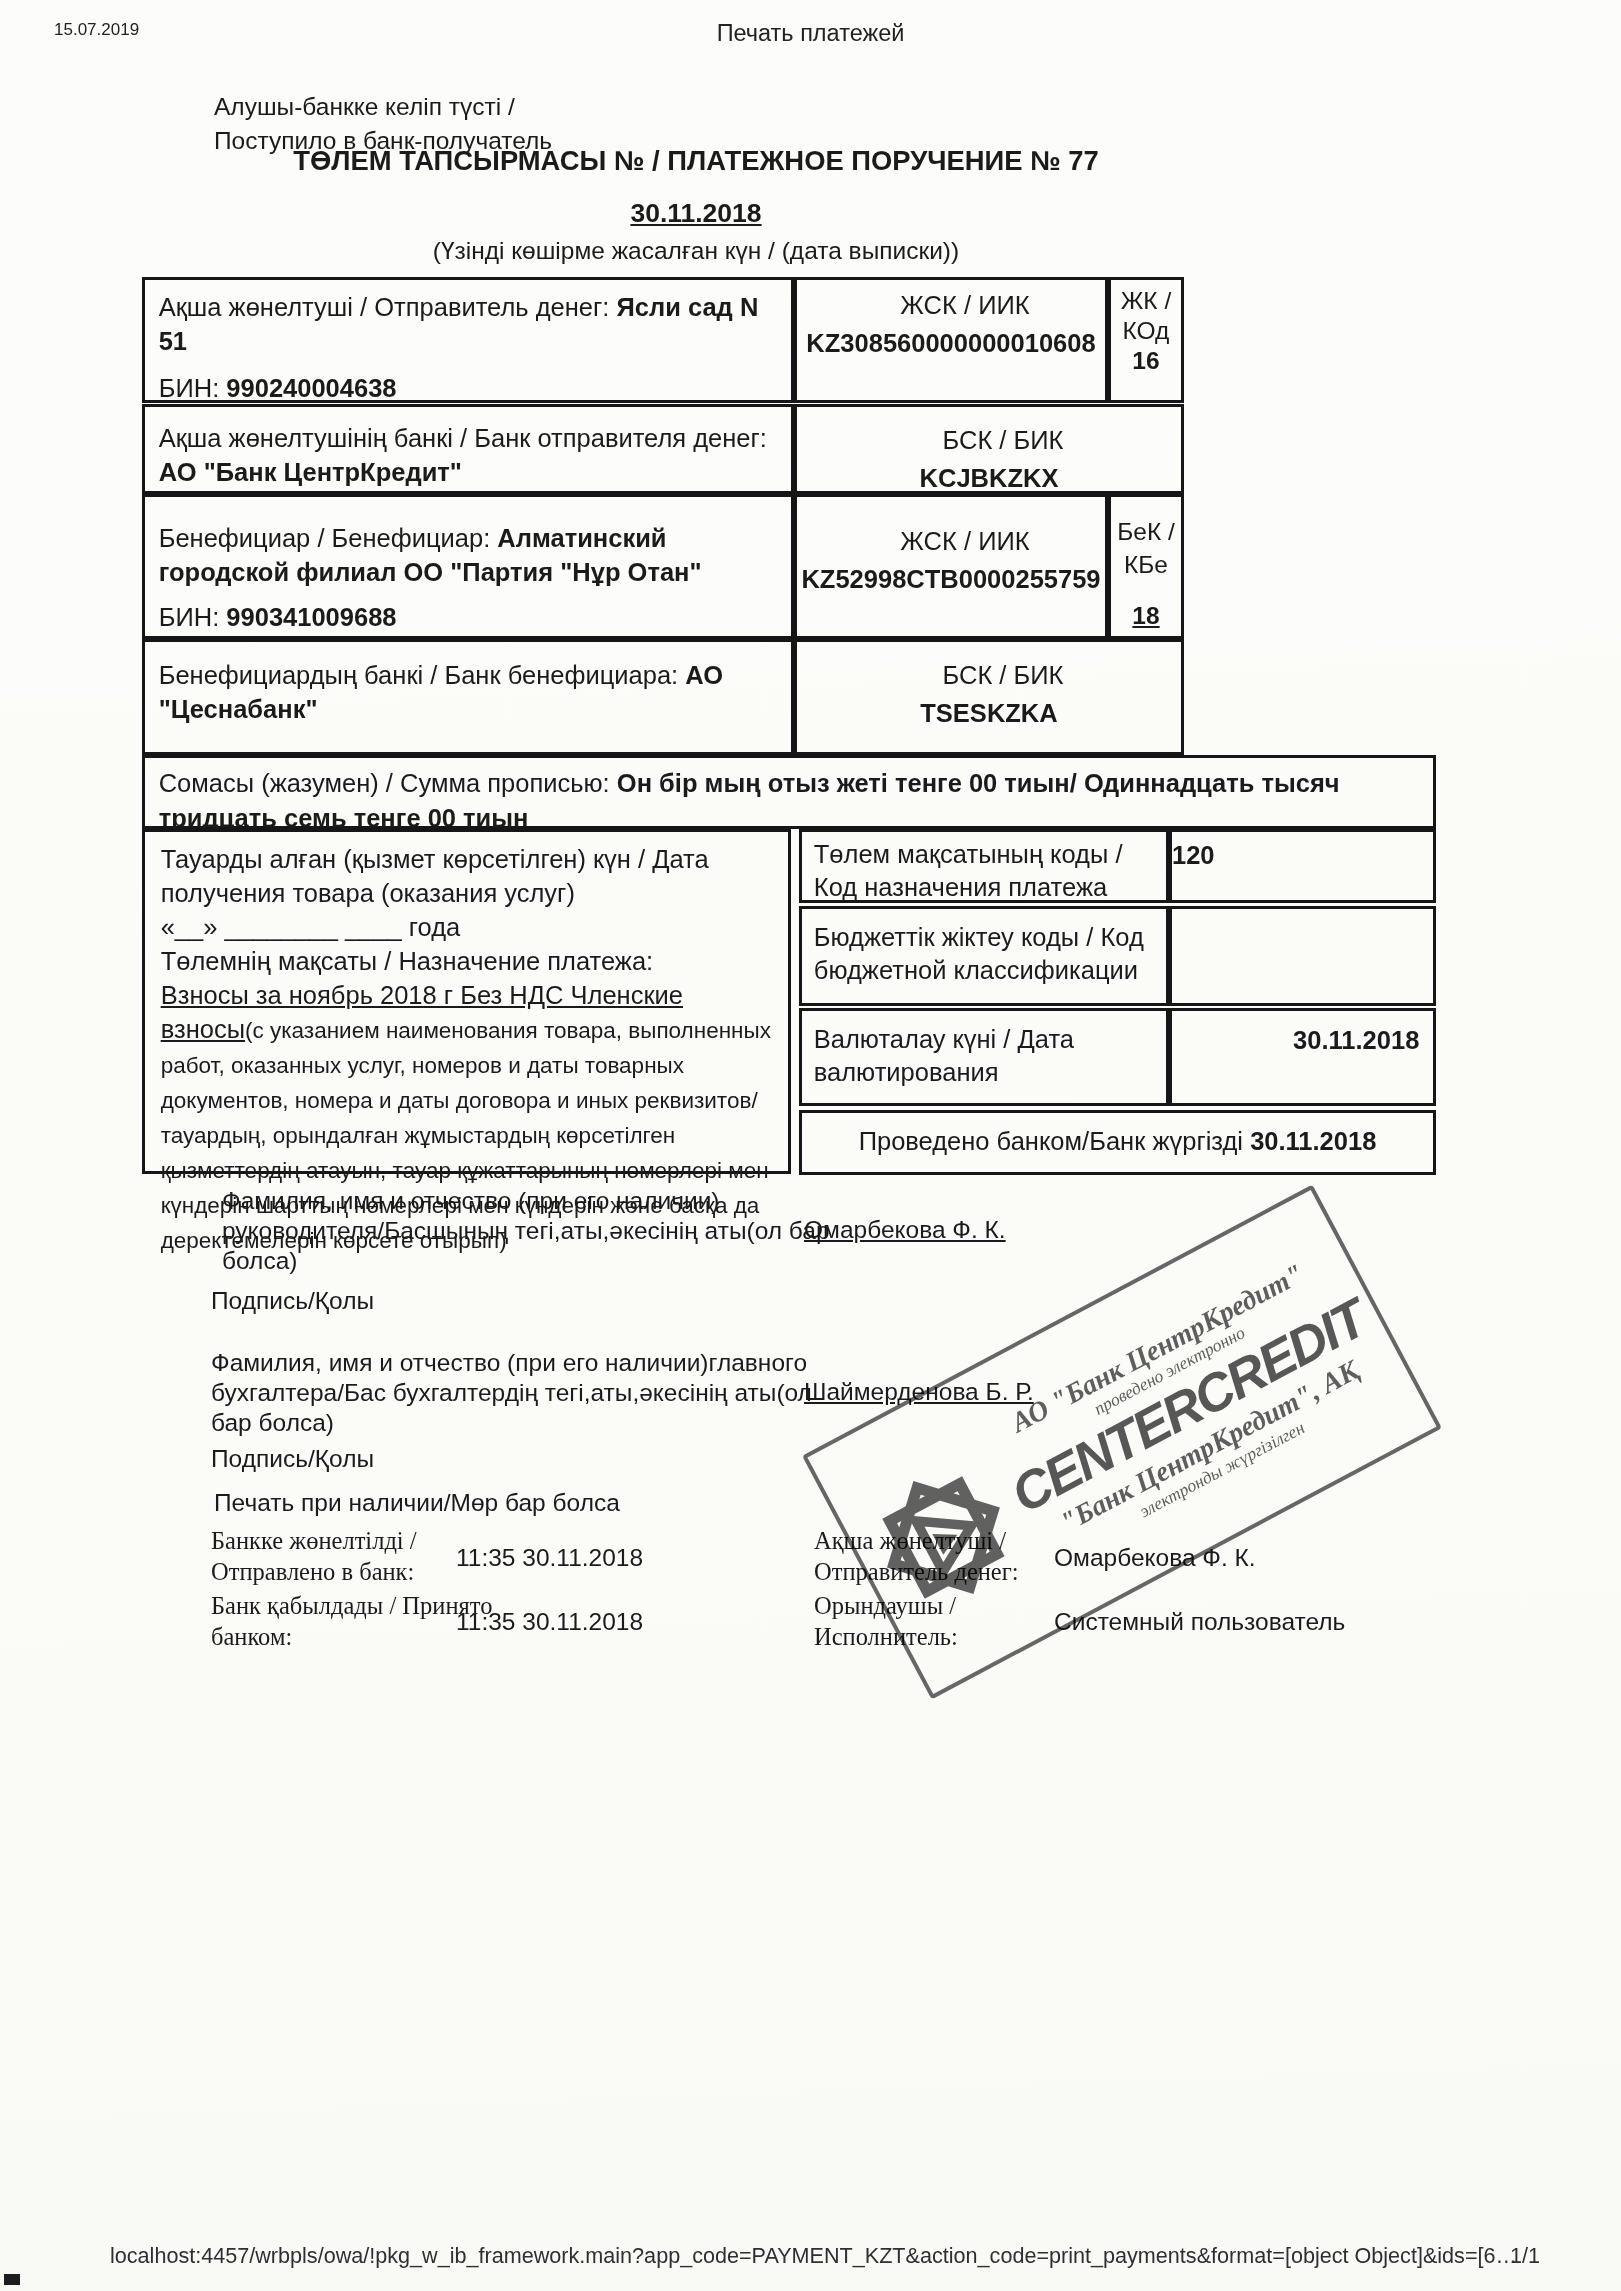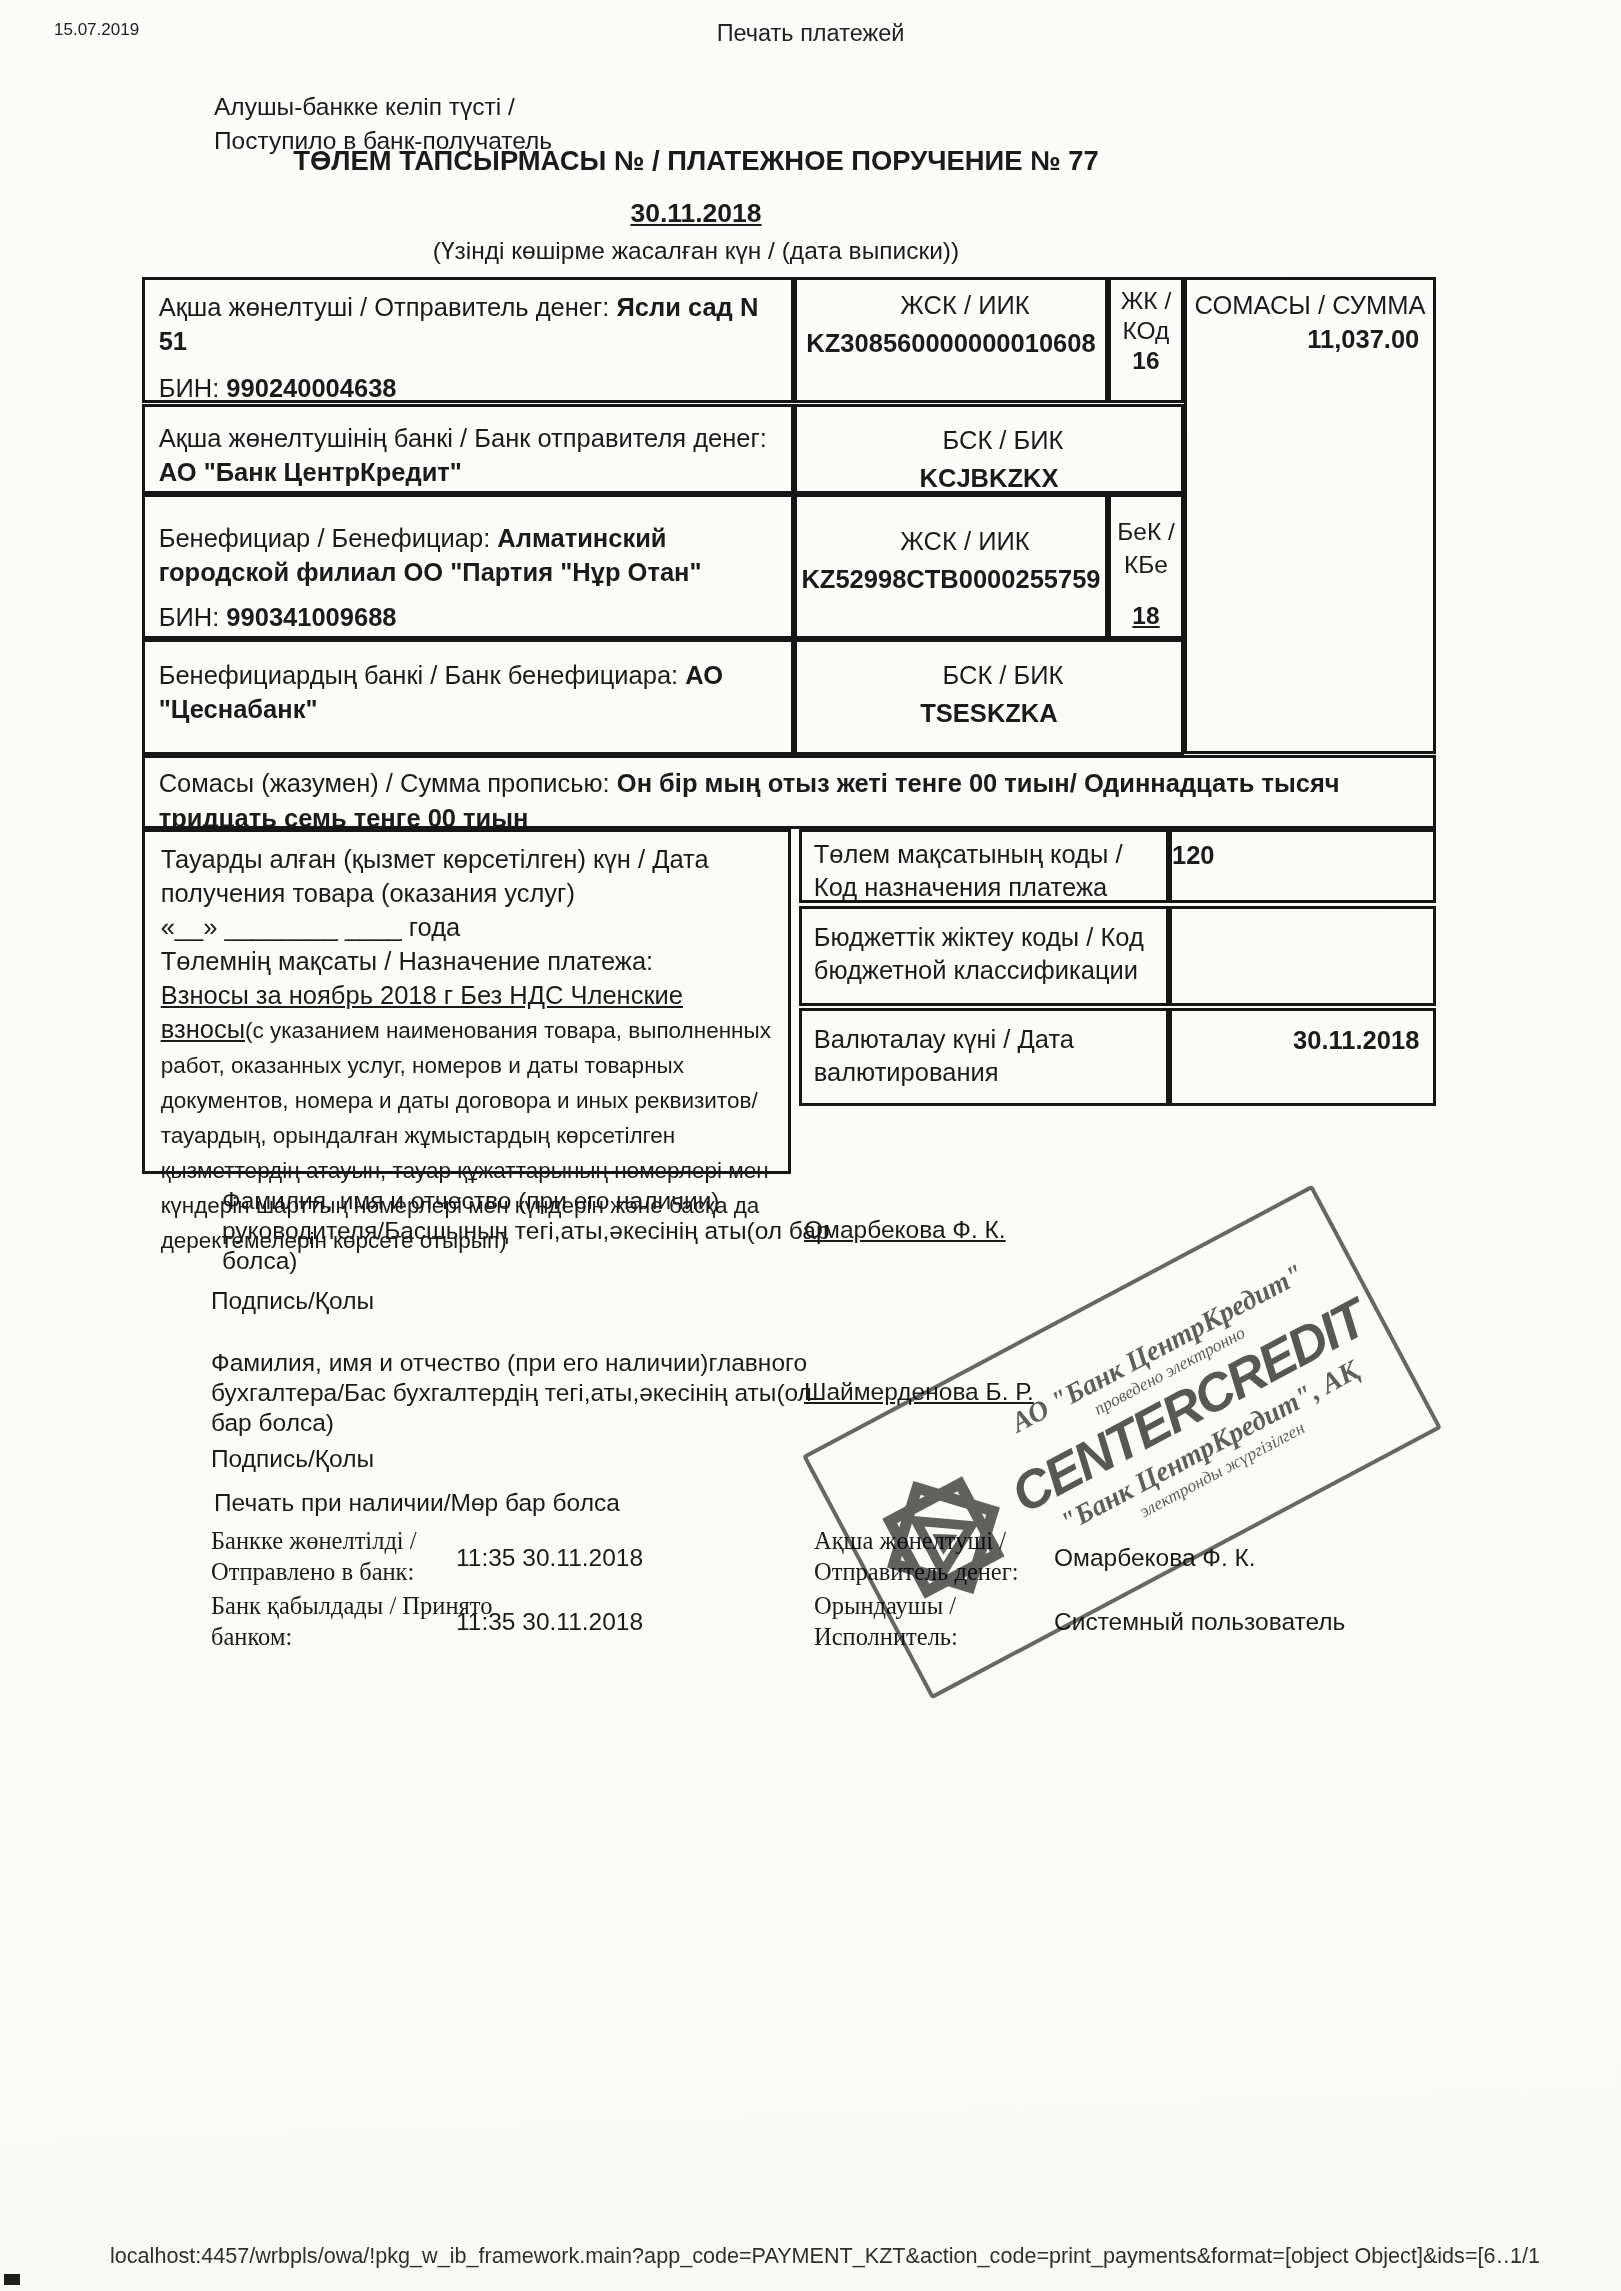--- a/index.html
+++ b/index.html
@@ -112,24 +112,20 @@
     </div>
   </div>
   <div class="cell b1 ctr">
     <span class="mid-label">ЖСК / ИИК</span>
     <span class="mid-value">KZ308560000000010608</span>
   </div>
   <div class="cell c1">
     <span>ЖК / КОд</span>
     <div class="b">16</div>
   </div>
-  <div class="cell d1">
-    <div class="ctr">СОМАСЫ / СУММА</div>
-    <div class="b" style="text-align:right;padding-right:13.7px;">11,037.00</div>
-  </div>
 
   <div class="cell a2">
     <span>Ақша жөнелтушінің банкі / Банк отправителя денег:</span>
     <b>АО "Банк ЦентрКредит"</b>
   </div>
   <div class="cell b2 ctr">
     <span class="mid-label">БСК / БИК</span>
     <span class="mid-value">KCJBKZKX</span>
   </div>
 
@@ -171,20 +167,24 @@
     <p>
       <span class="u">Взносы за ноябрь 2018 г Без НДС Членские взносы</span><span class="note">(с указанием наименования товара, выполненных работ, оказанных услуг, номеров и даты товарных документов, номера и даты договора и иных реквизитов/ тауардың, орындалған жұмыстардың көрсетілген қызметтердің атауын, тауар құжаттарының нөмерлері мен күндерін шарттың нөмерлері мен күндерін және басқа да деректемелерін көрсете отырып)</span>
     </p>
   </div>
   <div class="cell knp-l">Төлем мақсатының коды / Код назначения платежа</div>
   <div class="cell knp-v">120</div>
   <div class="cell kbk-l">Бюджеттік жіктеу коды / Код бюджетной классификации</div>
   <div class="cell kbk-v"></div>
   <div class="cell val-l">Валюталау күні / Дата валютирования</div>
   <div class="cell val-v">30.11.2018</div>
+  <div class="cell proc">
+    <span>Проведено банком/Банк жүргізді</span>
+    <b>30.11.2018</b>
+  </div>
 
   <div class="abs txt sig1">Фамилия, имя и отчество (при его наличии) руководителя/Басшының тегі,аты,әкесінің аты(ол бар болса)</div>
   <div class="abs txt name1">Омарбекова Ф. К.</div>
   <div class="abs txt sign1">Подпись/Қолы</div>
 
   <div class="abs txt sig2">Фамилия, имя и отчество (при его наличии)главного бухгалтера/Бас бухгалтердің тегі,аты,әкесінің аты(ол бар болса)</div>
   <div class="abs txt name2">Шаймерденова Б. Р.</div>
   <div class="abs txt sign2">Подпись/Қолы</div>
 
   <div class="abs txt seal">Печать при наличии/Мөр бар болса</div>

